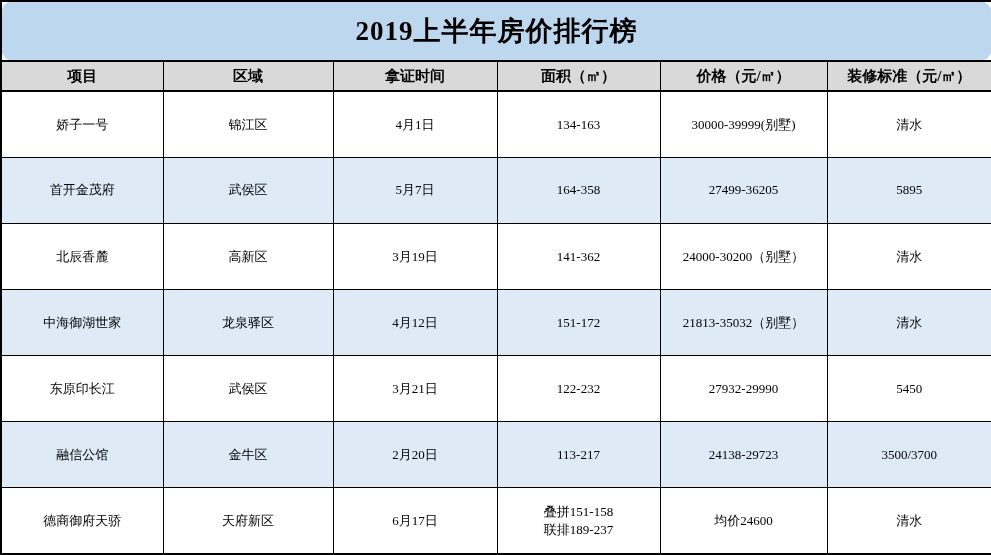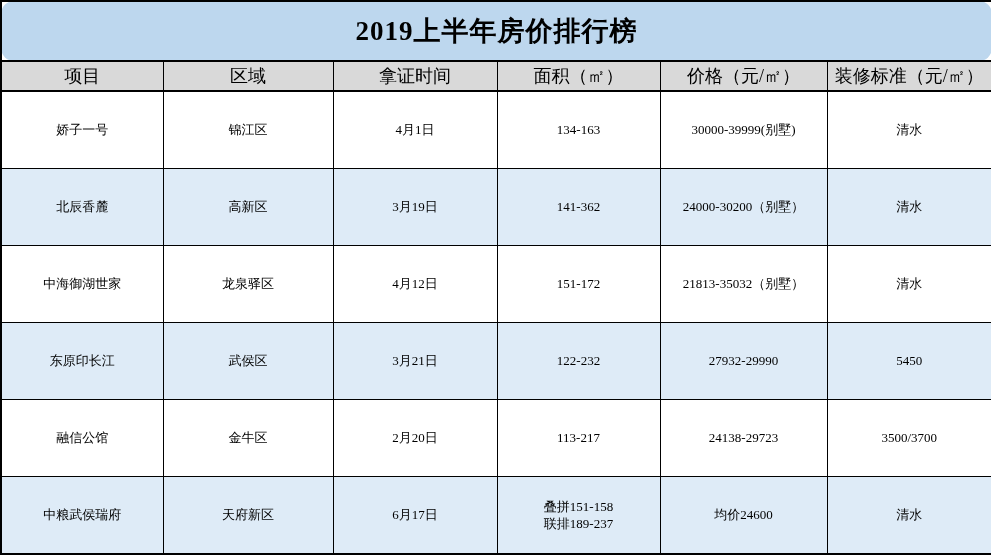--- a/index.html
+++ b/index.html
@@ -40,22 +40,22 @@
     background: var(--title-bg);
     font-size: 27px;
     font-weight: bold;
     letter-spacing: 1px;
     border-bottom: 2px solid var(--border-color);
     border-radius: 13px;
   }
   tr.header-row th {
     height: 28px;
     background: var(--header-bg);
-    font-size: 18px;
-    font-weight: normal;
+    font-size: 15px;
+    font-weight: bold;
     border-bottom: 2px solid var(--border-color);
   }
   tbody tr.data-row {
     height: 45px;
     background: var(--row-bg);
   }
   tbody tr.data-row:nth-child(even) {
     background: var(--row-alt-bg);
   }
   tbody td {
@@ -92,20 +92,28 @@
   <tbody>
     <tr class="data-row">
       <td>娇子一号</td>
       <td>锦江区</td>
       <td>4月1日</td>
       <td>134-163</td>
       <td>30000-39999(别墅)</td>
       <td>清水</td>
     </tr>
     <tr class="data-row">
+      <td>首开金茂府</td>
+      <td>武侯区</td>
+      <td>5月7日</td>
+      <td>164-358</td>
+      <td>27499-36205</td>
+      <td>5895</td>
+    </tr>
+    <tr class="data-row">
       <td>北辰香麓</td>
       <td>高新区</td>
       <td>3月19日</td>
       <td>141-362</td>
       <td>24000-30200（别墅）</td>
       <td>清水</td>
     </tr>
     <tr class="data-row">
       <td>中海御湖世家</td>
       <td>龙泉驿区</td>
@@ -124,21 +132,21 @@
     </tr>
     <tr class="data-row">
       <td>融信公馆</td>
       <td>金牛区</td>
       <td>2月20日</td>
       <td>113-217</td>
       <td>24138-29723</td>
       <td>3500/3700</td>
     </tr>
     <tr class="data-row">
-      <td>中粮武侯瑞府</td>
+      <td>德商御府天骄</td>
       <td>天府新区</td>
       <td>6月17日</td>
       <td>叠拼151-158
 联排189-237</td>
       <td>均价24600</td>
       <td>清水</td>
     </tr>
   </tbody>
 </table>
 

